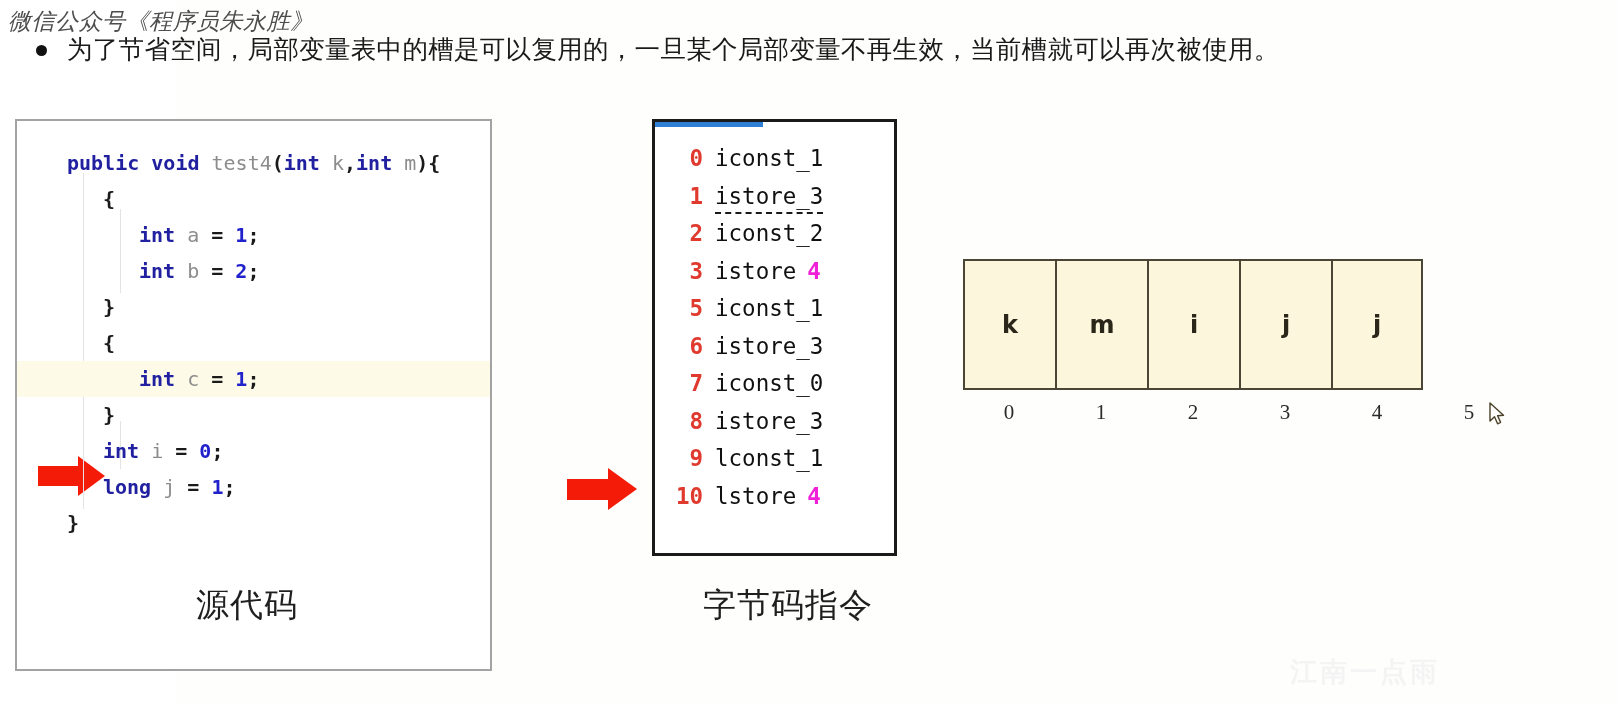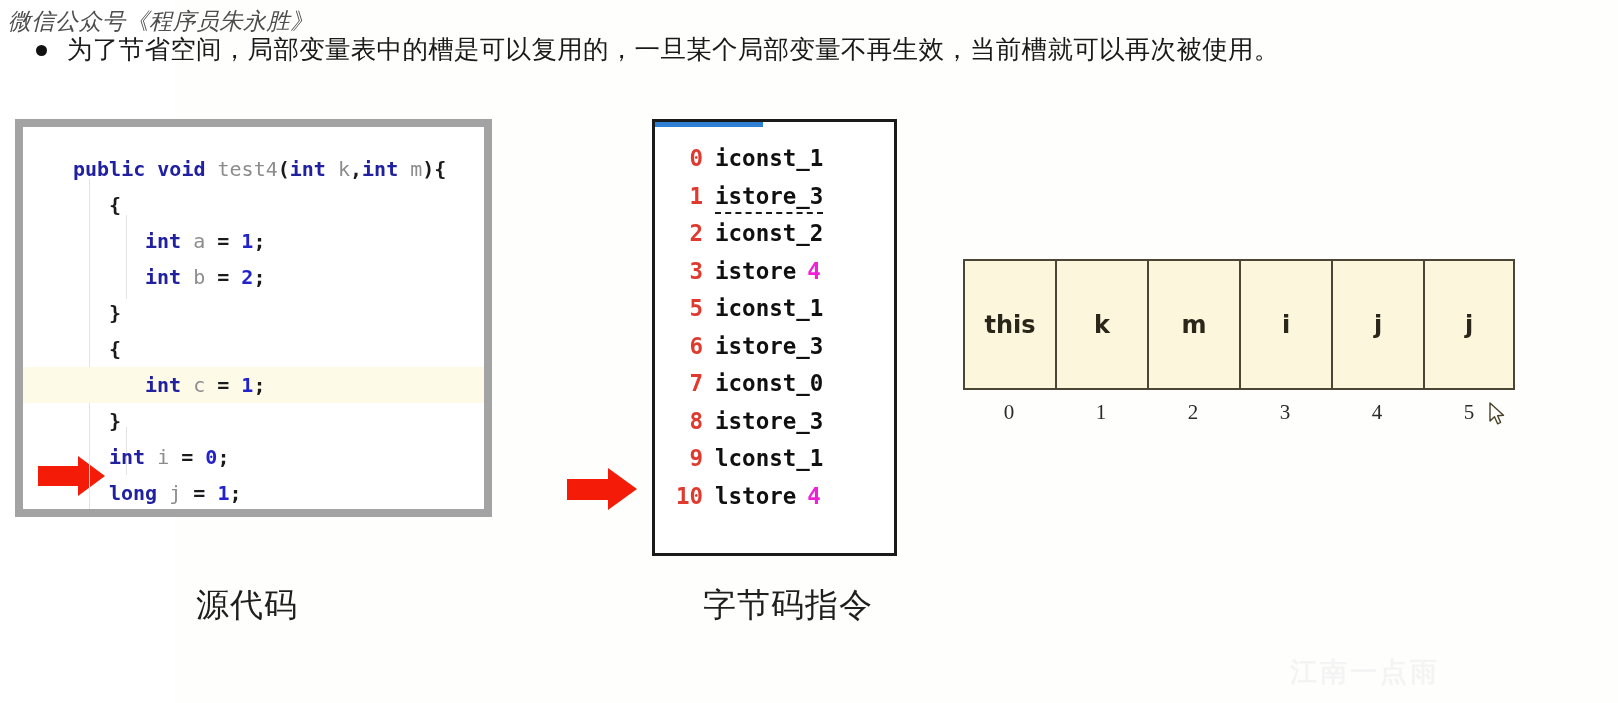--- a/index.html
+++ b/index.html
@@ -57,23 +57,23 @@
     line-height: 34px;
     color: #1a1a1a;
     font-weight: 500;
     letter-spacing: .3px;
   }
 
   
   .code-panel {
     position: absolute;
     left: 15px; top: 119px;
-    width: 477px; height: 398px;
+    width: 477px; height: 552px;
     background: #ffffff;
-    border: 8px solid #a3a3a3;
+    border: 2px solid #a3a3a3;
     box-sizing: border-box;
     overflow: hidden;
   }
   .code-inner {
     position: relative;
     padding: 24px 0 0 50px;
     font-family: "DejaVu Sans Mono", "Liberation Mono", monospace;
     font-size: 20px;
     line-height: 36px;
   }
@@ -139,21 +139,21 @@
   .bc-idx {
     width: 48px;
     text-align: right;
     color: #e03a2f;
     font-weight: bold;
     margin-right: 12px;
     flex: none;
   }
   .bc-op {
     color: #101010;
-    font-weight: bold;
+    font-weight: normal;
     position: relative;
   }
   .bc-op.dashed::after {
     content: "";
     position: absolute;
     left: 0; right: 0;
     bottom: 1px;
     border-bottom: 2px dashed #1a1a1a;
   }
   .bc-arg {
@@ -306,21 +306,20 @@
 </div>
 
 <div class="arrow arrow-bc">
   <span class="shaft"></span>
   <span class="head"></span>
 </div>
 
 <div class="caption cap-bc">字节码指令</div>
 
 <div class="slot-table" id="slot-table">
-    <div class="slot-cell">this</div>
     <div class="slot-cell">k</div>
     <div class="slot-cell">m</div>
     <div class="slot-cell">i</div>
     <div class="slot-cell">j</div>
     <div class="slot-cell">j</div>
   </div>
 <div class="slot-indices" id="slot-indices">
     <div class="slot-idx">0</div>
     <div class="slot-idx">1</div>
     <div class="slot-idx">2</div>

